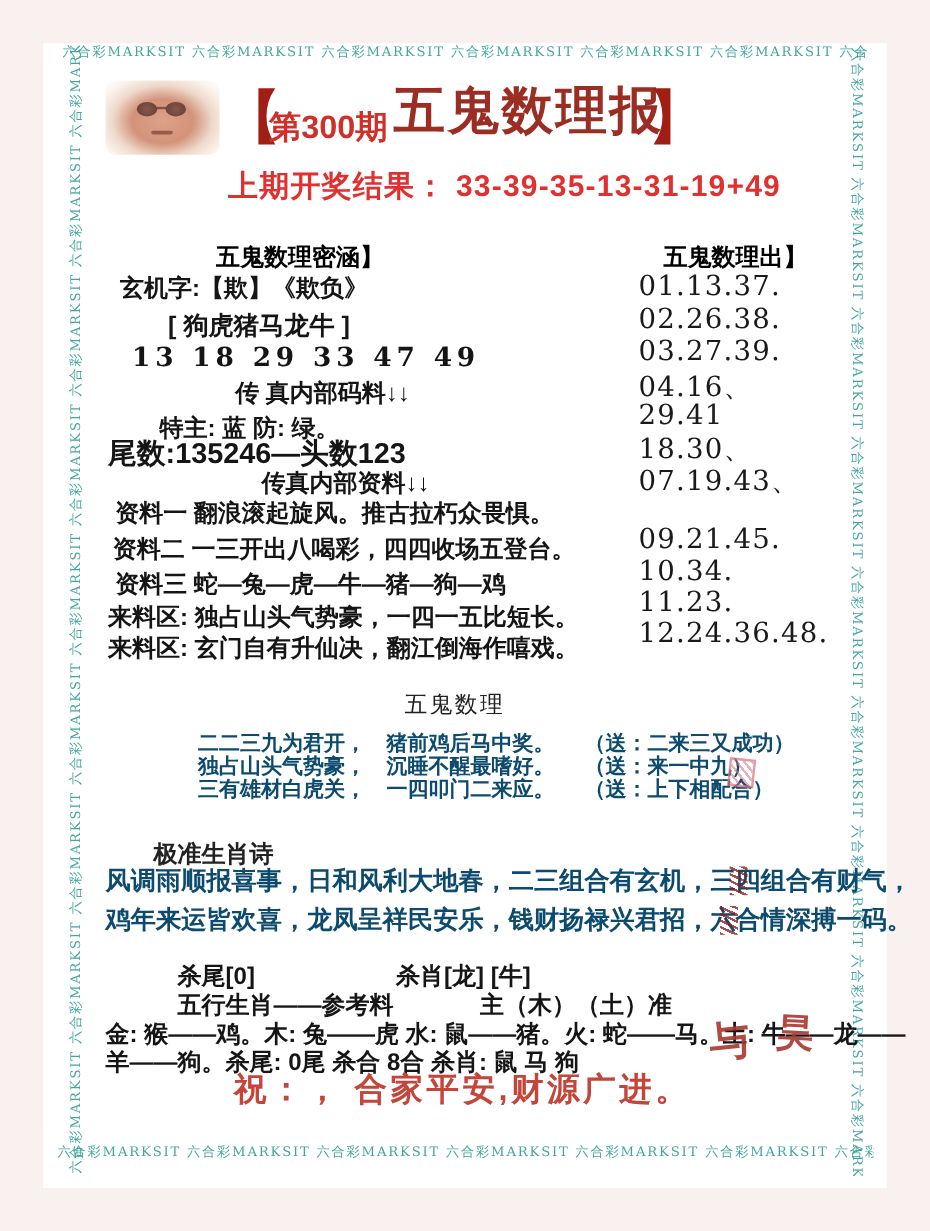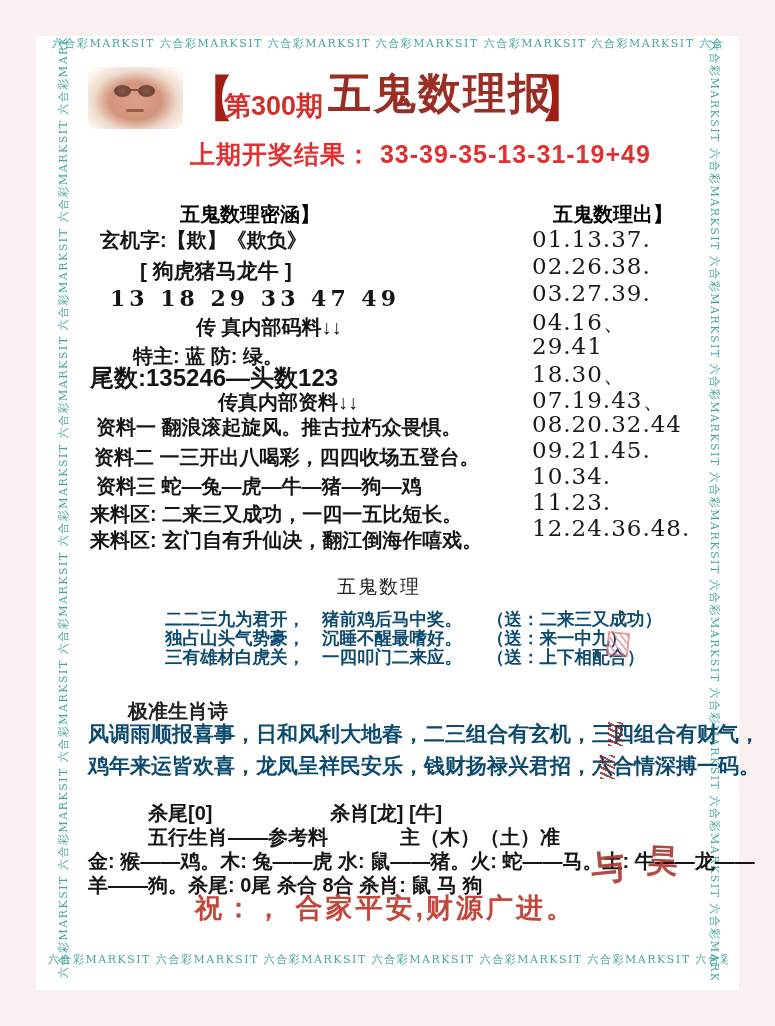--- a/index.html
+++ b/index.html
@@ -109,32 +109,31 @@
   <div class="lline l0">玄机字:【欺】《欺负》</div>
   <div class="lline l1">[ 狗虎猪马龙牛 ]</div>
   <div class="lline l2">13 18 29 33 47 49</div>
   <div class="lline l3">传 真内部码料↓↓</div>
   <div class="lline l4">特主:  蓝   防:  绿。</div>
   <div class="lline l5">尾数:135246—头数123</div>
   <div class="lline l6">传真内部资料↓↓</div>
   <div class="lline l7">资料一  翻浪滚起旋风。推古拉朽众畏惧。</div>
   <div class="lline l8">资料二  一三开出八喝彩，四四收场五登台。</div>
   <div class="lline l9">资料三  蛇—兔—虎—牛—猪—狗—鸡</div>
-  <div class="lline l10">来料区: 二来三又成功，一四一五比短长。</div>
+  <div class="lline l10">来料区: 独占山头气势豪，一四一五比短长。</div>
   <div class="lline l11">来料区: 玄门自有升仙决，翻江倒海作嘻戏。</div>
 
   <div class="col-head rh">五鬼数理出】</div>
   <div class="rline r0">01.13.37.</div>
   <div class="rline r1">02.26.38.</div>
   <div class="rline r2">03.27.39.</div>
   <div class="rline r3">04.16、</div>
   <div class="rline r4">29.41</div>
   <div class="rline r5">18.30、</div>
   <div class="rline r6">07.19.43、</div>
-  <div class="rline r7">08.20.32.44</div>
   <div class="rline r8">09.21.45.</div>
   <div class="rline r9">10.34.</div>
   <div class="rline r10">11.23.</div>
   <div class="rline r11">12.24.36.48.</div>
 
   <div class="shuli-title">五鬼数理</div>
   <div class="sv sa sr0">二二三九为君开，</div>
   <div class="sv sb sr0">猪前鸡后马中奖。</div>
   <div class="sv sc sr0">（送：二来三又成功）</div>
   <div class="sv sa sr1">独占山头气势豪，</div>

